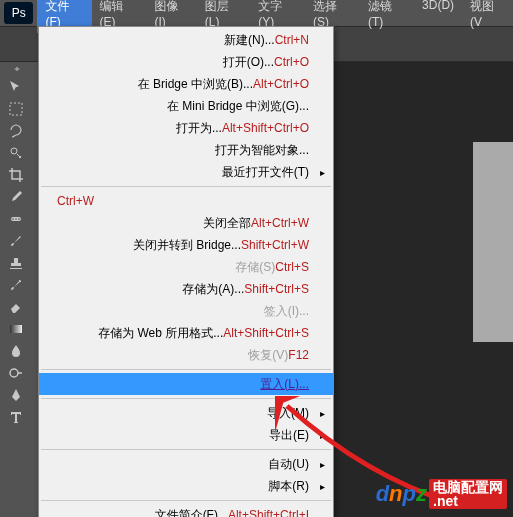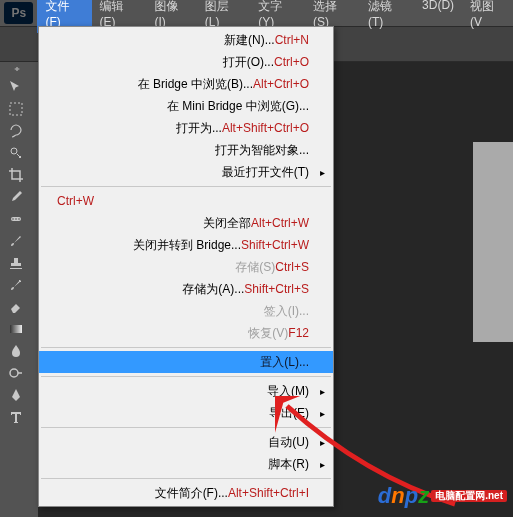--- a/index.html
+++ b/index.html
@@ -1,51 +1,51 @@
 <!DOCTYPE html>
 <html><head>
 <meta charset="utf-8">
 <style>
   * { margin: 0; padding: 0; box-sizing: border-box; font-family: "Microsoft YaHei", "SimSun", sans-serif; }
   body { background: #535353; width: 513px; height: 517px; overflow: hidden; position: relative; }
   
   .menubar { background: #535353; height: 26px; display: flex; align-items: center; padding-left: 4px; }
-  .app-logo { width: 30px; height: 22px; background: #001428; color: #737373; font-size: 12px; font-weight: bold; display: flex; align-items: center; justify-content: center; border-radius: 3px; margin-right: 4px; }
+  .app-logo { width: 30px; height: 22px; background: #001428; color: #ffffff; font-size: 12px; font-weight: normal; display: flex; align-items: center; justify-content: center; border-radius: 3px; margin-right: 4px; }
   .menu-item { color: #d8d8d8; font-size: 12px; padding: 4px 8px; cursor: default; }
   .menu-item.open { background: #3f7dd6; color: #fff; }
   
   .toolbar { background: #424242; height: 36px; border-top: 1px solid #2a2a2a; border-bottom: 1px solid #2a2a2a; }
   
   .tools-panel { position: absolute; left: 0; top: 62px; width: 32px; background: #535353; display: flex; flex-direction: column; align-items: center; padding-top: 2px; gap: 2px; }
   .tool-btn { width: 26px; height: 22px; display: flex; align-items: center; justify-content: center; color: #c8c8c8; cursor: pointer; }
   .tool-btn svg { width: 16px; height: 16px; }
   .tool-handle { width: 22px; height: 8px; display: flex; align-items: center; justify-content: center; margin-bottom: 2px; }
   .tool-handle::before { content: "◂▸"; font-size: 8px; color: #9a9a9a; letter-spacing: -2px; }
   
   .canvas-area { position: absolute; left: 38px; top: 62px; right: 0; bottom: 0; background: #262626; }
   .canvas-right { position: absolute; right: 0; top: 80px; width: 40px; height: 200px; background: #aaa; }
   
   .dropdown { position: absolute; left: 38px; top: 26px; width: 296px; background: #f0f0f0; border: 1px solid #888; box-shadow: 2px 2px 6px rgba(0,0,0,0.4); z-index: 100; padding: 2px 0; }
   .menu-row { display: flex; align-items: center; height: 22px; padding: 0 24px 0 18px; font-size: 12px; color: #000; cursor: default; position: relative; text-align: right; }
-  .menu-row.highlighted { background: #3399ff; color: #0f172a; }
+  .menu-row.highlighted { background: #3399ff; color: #4c1d95; text-decoration: underline; }
   .menu-row.disabled { color: #a0a0a0; }
   .menu-label { flex: 1; }
   .menu-shortcut { color: #b91c1c; }
   .menu-row.disabled .menu-shortcut { color: #b91c1c; }
   .menu-submenu::after { content: "▸"; position: absolute; right: 8px; font-size: 10px; }
   .menu-sep { height: 1px; background: #c8c8c8; margin: 3px 2px; }
   
   .arrow-annotation { position: absolute; left: 275px; top: 396px; z-index: 200; pointer-events: none; }
   
   .watermark { position: absolute; right: 6px; bottom: 8px; z-index: 300; font-family: Arial, sans-serif; font-weight: bold; font-style: italic; font-size: 22px; display: flex; align-items: center; }
   .wm-d { color: #2b6cd4; }
   .wm-n { color: #ff7800; }
   .wm-p { color: #2b6cd4; }
   .wm-z { color: #17a017; }
-  .wm-suffix { background: #d42020; color: #fff; font-size: 10px; font-style: normal; padding: 1px 4px; border-radius: 2px; margin-left: 2px; display: flex; flex-direction: row; line-height: 1; }
+  .wm-suffix { background: #d42020; color: #fff; font-size: 14px; font-style: normal; padding: 1px 4px; border-radius: 2px; margin-left: 2px; display: flex; flex-direction: column; line-height: 1; }
 </style>
 </head>
 <body>
 
 <div class="menubar">
   <div class="app-logo">Ps</div>
   <div id="menubar-items" style="display: flex;">
       <div class="menu-item open">文件(F)</div>
       <div class="menu-item">编辑(E)</div>
       <div class="menu-item">图像(I)</div>
@@ -204,20 +204,24 @@
       <span class="menu-label">存储(S)</span>
       <span class="menu-shortcut">Ctrl+S</span>
     </div>
     <div class="menu-row">
       <span class="menu-label">存储为(A)...</span>
       <span class="menu-shortcut">Shift+Ctrl+S</span>
     </div>
     <div class="menu-row disabled">
       <span class="menu-label">签入(I)...</span>
     </div>
+    <div class="menu-row">
+      <span class="menu-label">存储为 Web 所用格式...</span>
+      <span class="menu-shortcut">Alt+Shift+Ctrl+S</span>
+    </div>
     <div class="menu-row disabled">
       <span class="menu-label">恢复(V)</span>
       <span class="menu-shortcut">F12</span>
     </div>
     <div class="menu-sep"></div>
     <div class="menu-row highlighted">
       <span class="menu-label">置入(L)...</span>
     </div>
     <div class="menu-sep"></div>
     <div class="menu-row menu-submenu">

